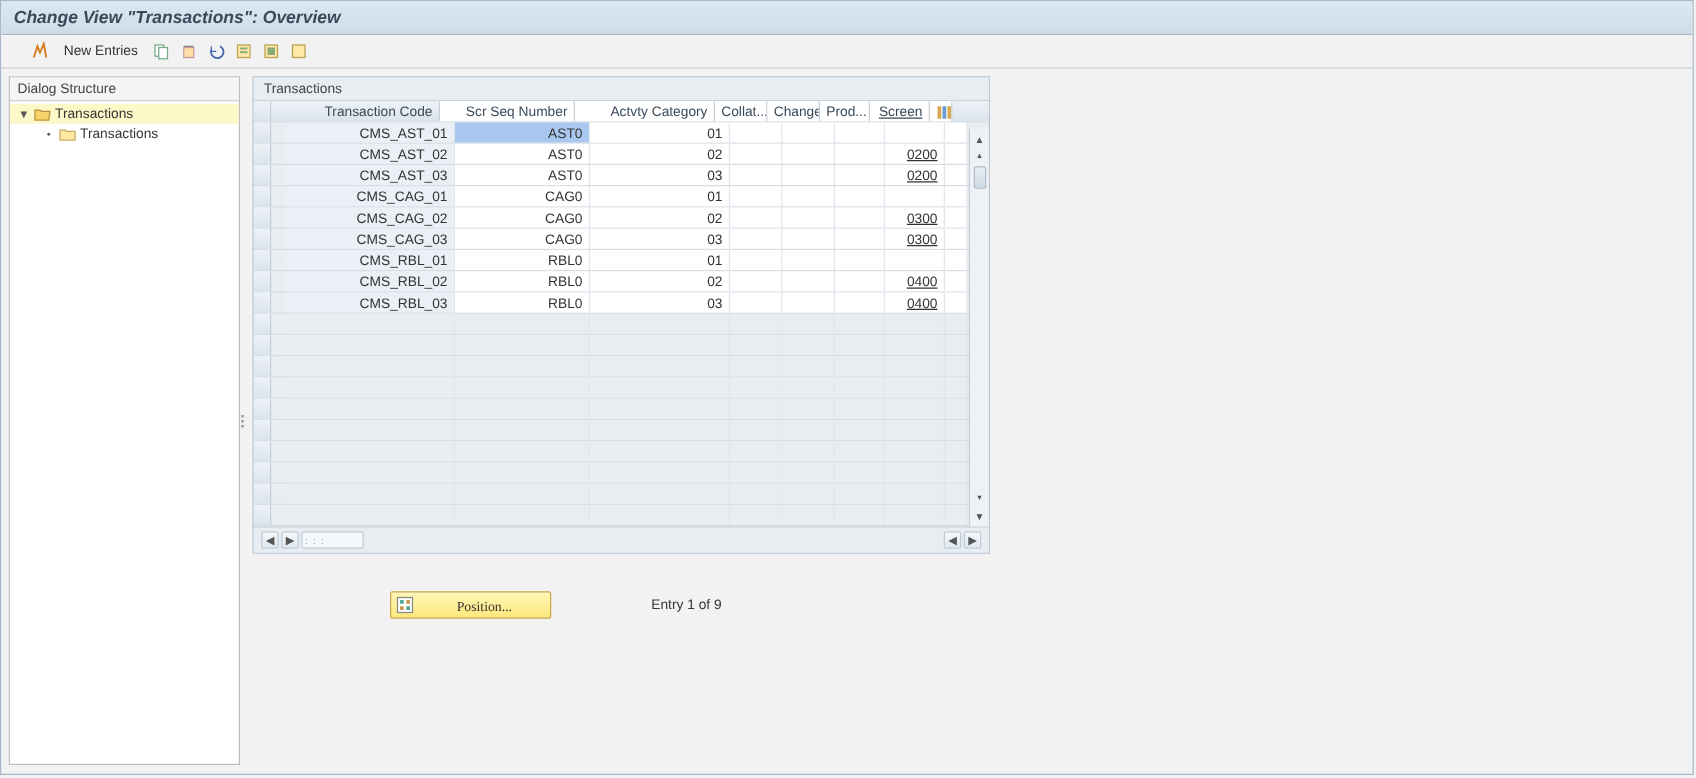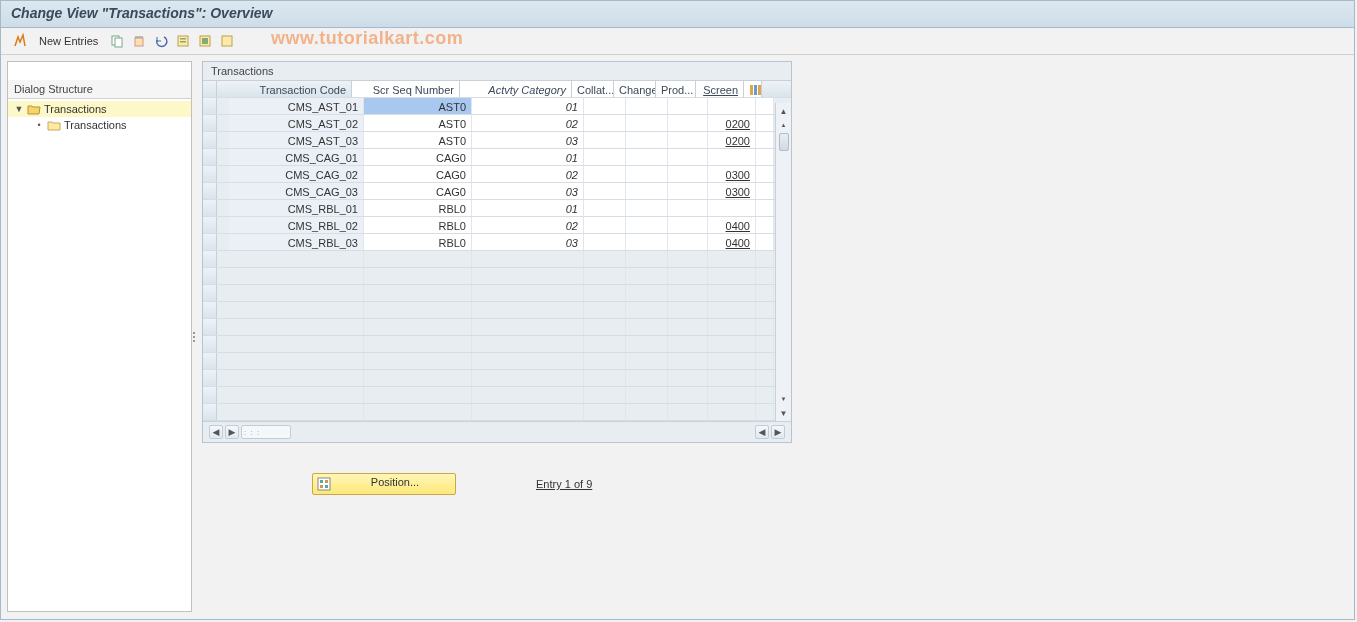--- a/index.html
+++ b/index.html
@@ -26,21 +26,21 @@
     border-bottom: 1px solid #a8b8c8;
     padding: 4px 10px 6px 10px;
     font-size: 14px;
     font-weight: bold;
     font-style: italic;
     color: #3a4a5a;
   }
   .toolbar {
     background: #f2f2f2;
     border-bottom: 1px solid #d0d0d0;
-    padding: 4px 10px;
+    padding: 4px 22px;
     display: flex;
     align-items: center;
     gap: 4px;
     position: relative;
   }
   .tb-btn {
     display: inline-flex;
     align-items: center;
     justify-content: center;
     min-width: 18px;
@@ -74,21 +74,20 @@
     border: 1px solid #c0c0c0;
     margin: 6px 0px 6px 6px;
     overflow: hidden;
   }
   .sidebar-header {
     background: #f5f5f5;
     border-bottom: 1px solid #d0d0d0;
     padding: 3px 6px;
     font-size: 11px;
     color: #444;
-    margin-top: 18px;
   }
   .tree {
     padding: 2px 0;
   }
   .tree-item {
     display: flex;
     align-items: center;
     padding: 2px 6px;
     cursor: pointer;
     font-size: 11px;
@@ -175,21 +174,21 @@
   }
   .grid-head .row-handle {
     width: 14px;
     background: linear-gradient(to bottom, #edf2f7, #dbe4ec);
     border-right: 1px solid #c8d0d8;
   }
   .c-txcode { width: 135px; background: #eaf0f6; }
   .grid-row .c-txcode { background: #eaf0f6; margin-left: 12px; }
   .grid-head .c-txcode { background: transparent; }
   .c-seq { width: 108px; }
-  .c-act { width: 112px; font-style: italic; }
+  .c-act { width: 112px; }
   .c-asset { width: 42px; }
   .c-collat { width: 42px; }
   .c-prod { width: 40px; }
   .c-screen { width: 48px; text-decoration: underline; }
   .c-settings { width: 18px; text-align:center; padding:2px; }
   .selected-cell { background: #a8c8f0 !important; }
   .grid-row.empty .cell { background: #e8edf2; }
   .grid-row.empty .c-txcode { background: #e8edf2; }
   .vscroll {
     position: absolute;
@@ -241,36 +240,37 @@
   }
   .hscroll-track .dots { color:#999;font-size:8px;letter-spacing:1px; }
   .footer-bar {
     display:flex;
     align-items:center;
     gap: 80px;
     margin-top: 30px;
     margin-left: 110px;
   }
   .position-btn {
-    display:flex;align-items:flex-start;
+    display:flex;align-items:flex-end;
     background: linear-gradient(to bottom,#fff6b8,#fde87a);
     border:1px solid #caa84a;
     border-radius:2px;
     padding: 2px 3px;
     cursor:pointer;
-    width: 144px;
+    width: 129px;
+    font-family: Liberation Serif, serif;
   }
   .position-btn .ico {
     width:16px;height:16px;margin-right:6px;
     display:flex;align-items:center;justify-content:center;
   }
   .position-btn .lbl {
     flex:1;text-align:center;font-size:11px;color:#333;
   }
-  .entry-text { font-size:11px;color:#333;text-decoration:underline; }
+  .entry-text { font-size:11px;color:#333; }
   svg { display:block; }
 </style>
 </head>
 <body>
 
 <div class="app">
   <div class="titlebar">Change View "Transactions": Overview</div>
 
   <div class="toolbar">
     <span class="tb-btn">
@@ -308,21 +308,20 @@
       <svg width="14" height="14">
           <rect x="2" y="2" width="10" height="10" fill="#ffe9a8" stroke="#b8a050"></rect>
           <rect x="4" y="4" width="6" height="6" fill="#8a7"></rect>
         </svg>
     </span>
     <span class="tb-btn">
       <svg width="14" height="14">
           <rect x="2" y="2" width="10" height="10" fill="#ffe9a8" stroke="#b8a050"></rect>
         </svg>
     </span>
-    <span class="watermark">www.tutorialkart.com</span>
   </div>
 
   <div class="main">
     <div class="sidebar">
       <div class="sidebar-header">Dialog Structure</div>
       <div class="tree">
         <div class="tree-item selected">
           <span class="toggle">▼</span>
           <span class="folder-icon">
             <svg width="14" height="11">

